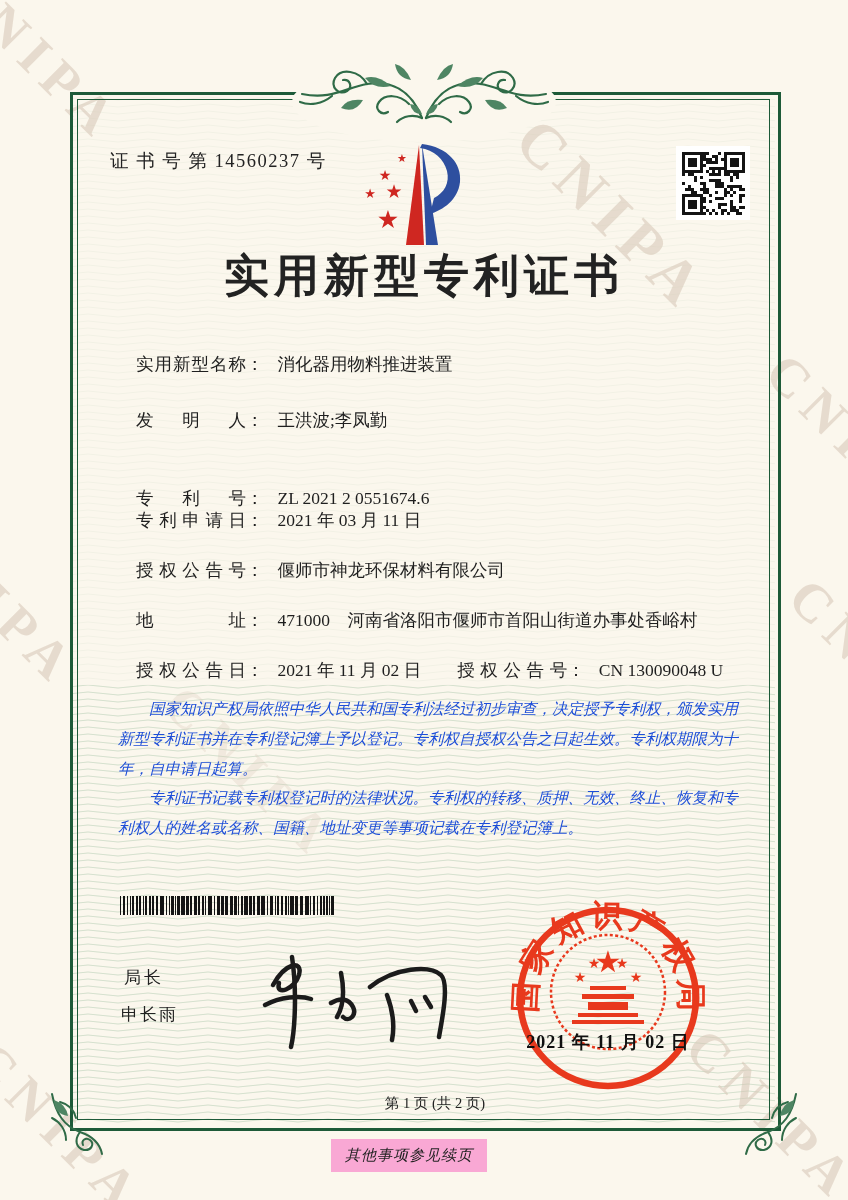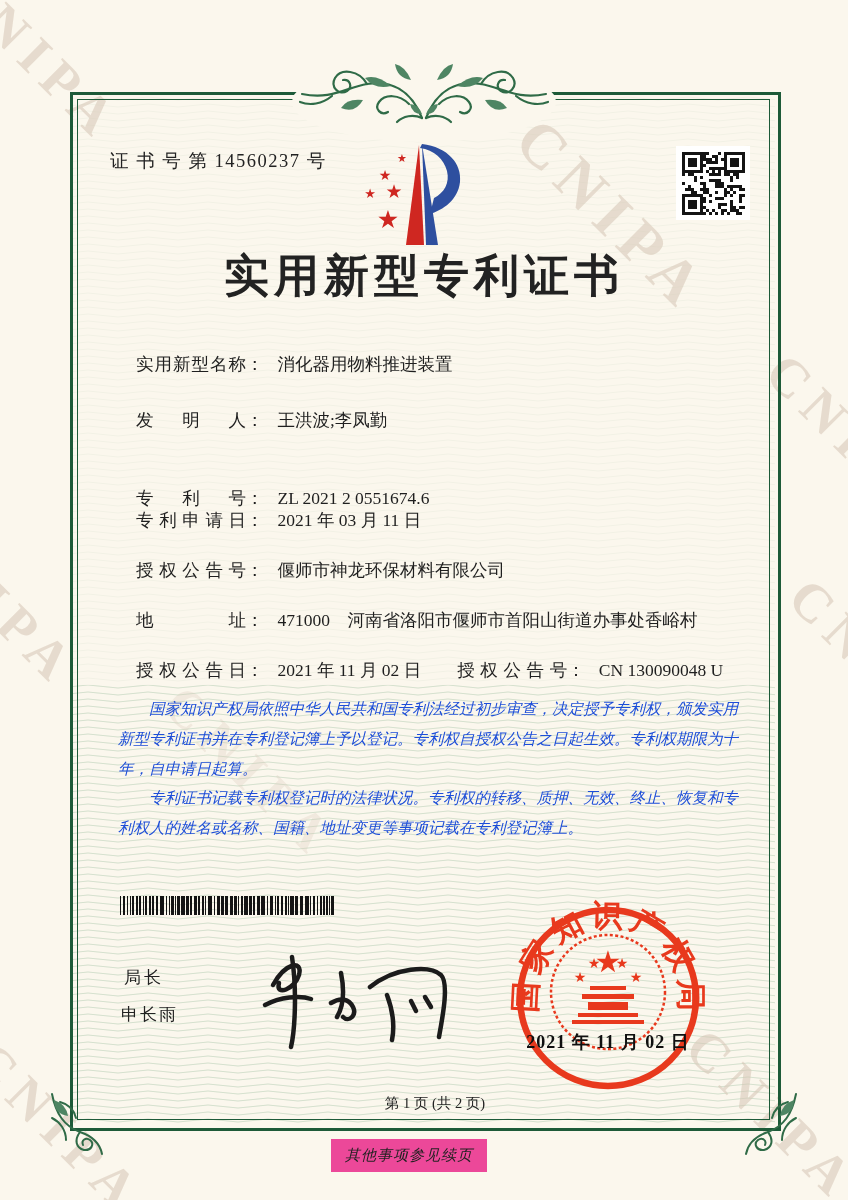--- a/index.html
+++ b/index.html
@@ -24,21 +24,21 @@
   .frow{position:absolute;left:136px;font-size:17.5px;color:#1f1f1f;white-space:nowrap;z-index:5;}
   .flabel{display:inline-block;width:110px;text-align:justify;text-align-last:justify;}
   .fvalue{margin-left:14px;}
   .grant-pair{margin-left:36px;}
   .body-text{position:absolute;left:118px;top:694px;width:620px;z-index:5;}
   .body-text p{margin:0;font-size:15.5px;line-height:1.92;text-indent:2em;text-align:justify;font-style:italic;color:#1d4ed8;}
   .director-title{position:absolute;left:124px;top:966px;font-size:17px;letter-spacing:3px;z-index:5;}
   .director-name{position:absolute;left:121px;top:1003px;font-size:17px;letter-spacing:2px;z-index:5;}
   .seal-date{position:absolute;left:508px;top:1030px;width:200px;text-align:center;font-size:18px;font-weight:bold;color:#101010;letter-spacing:1px;z-index:7;}
   .page-info{position:absolute;left:0;top:1094px;width:810px;text-align:center;font-size:14.5px;z-index:5;padding-left:30px;}
-  .footer-note{position:absolute;left:331px;top:1139px;background:#ec4899;padding:7px 14px;font-size:15px;letter-spacing:1px;z-index:5;font-style:italic;}
+  .footer-note{position:absolute;left:331px;top:1139px;background:#f9a8d4;padding:7px 14px;font-size:15px;letter-spacing:1px;z-index:5;font-style:italic;}
   .qr-pad{position:absolute;left:676px;top:146px;width:74px;height:74px;background:#ffffff;z-index:5;}
   .corner-orn{position:absolute;z-index:4;}
   .flipx{transform:scaleX(-1);}
 </style>
 </head>
 <body>
 
 <div id="page">
 
   <svg class="abs" style="left:73px;top:95px;z-index:1;" width="702" height="1030">

